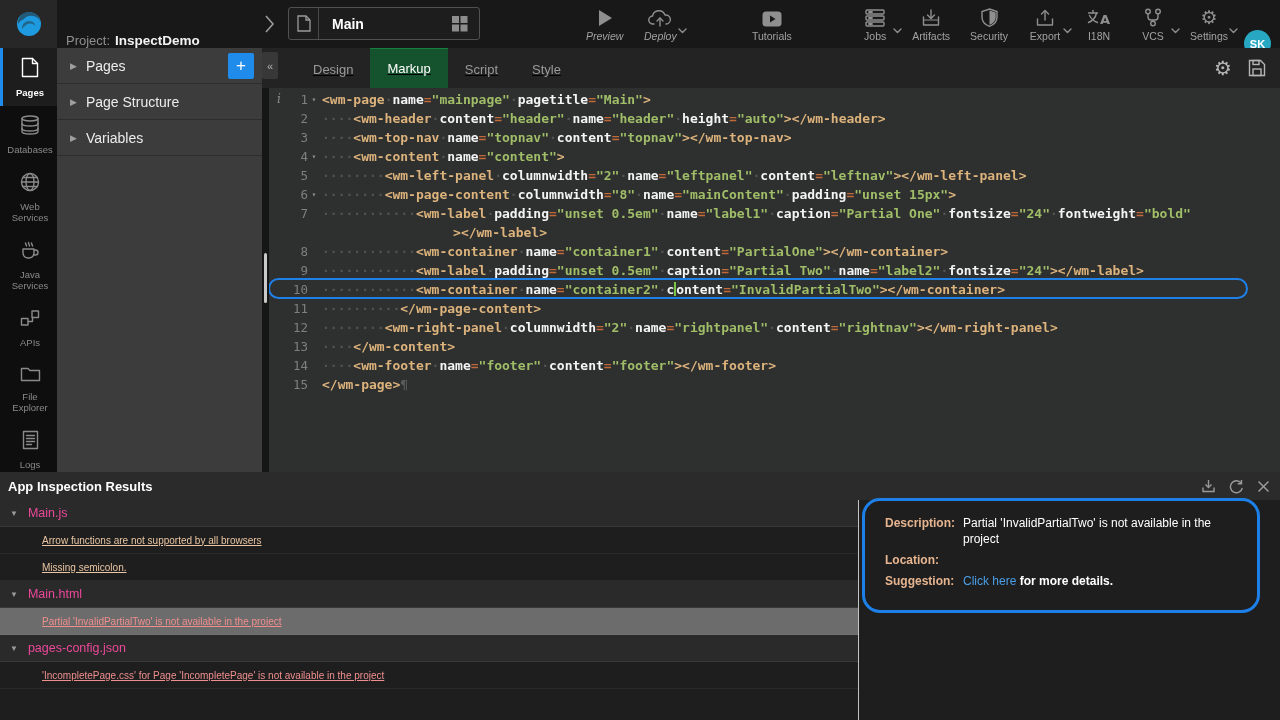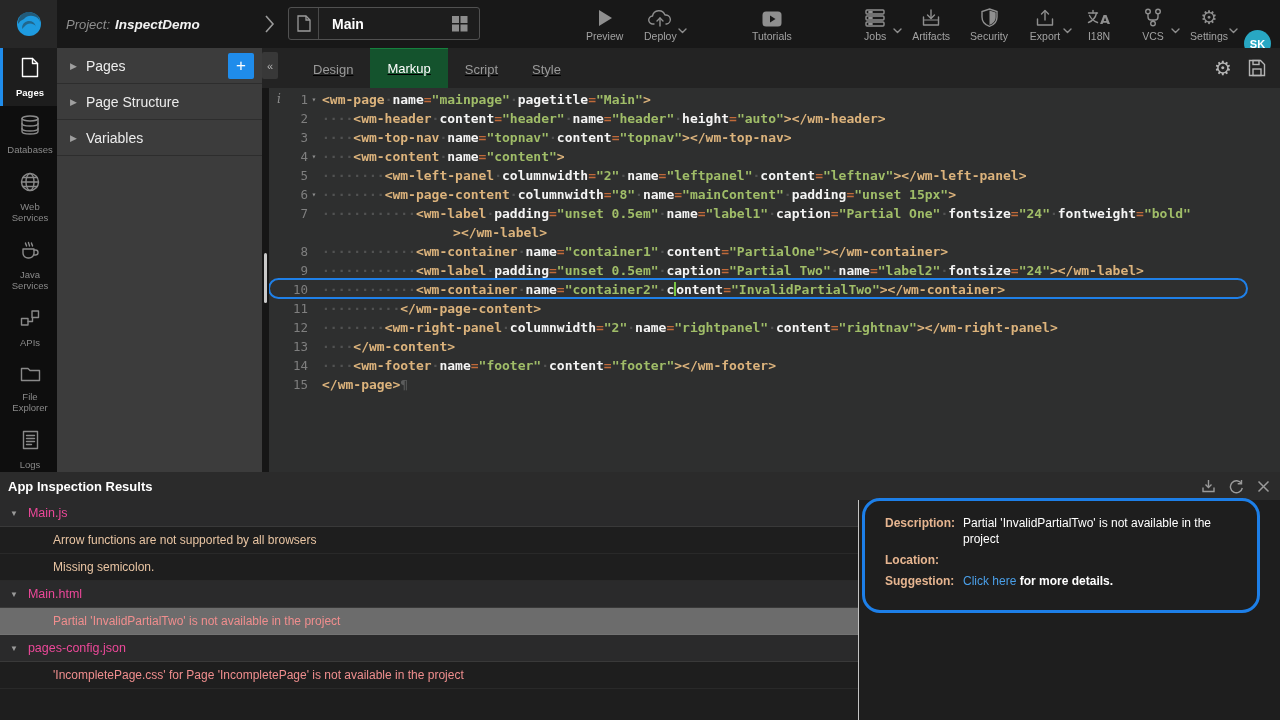--- a/index.html
+++ b/index.html
@@ -3,38 +3,38 @@
 <meta charset="utf-8">
 <style>
   * { margin:0; padding:0; box-sizing:border-box; }
   html,body { width:1280px; height:720px; overflow:hidden; background:#1e1e1e;
               font-family:"Liberation Sans", sans-serif; }
 
   
   #topbar { position:absolute; left:0; top:0; width:1280px; height:48px; background:#181818; }
   #logoTile { position:absolute; left:0; top:0; width:57px; height:48px; background:#272727;
               display:flex; align-items:center; justify-content:center; }
-  #projectWrap { position:absolute; left:66px; top:0; height:48px; display:flex; align-items:center; gap:5px;font-style:italic; }
+  #projectWrap { position:absolute; left:66px; top:0; height:48px; display:flex; align-items:flex-end; gap:5px; }
   .proj-label { color:#8f8f8f; font-size:13px; }
   .proj-name  { color:#f2f2f2; font-size:13.5px; font-weight:bold; }
   #chevR { position:absolute; left:263px; top:13px; color:#9a9a9a; }
   #pageSel { position:absolute; left:288px; top:7px; width:192px; height:33px; border:1px solid #515151;
              border-radius:3px; display:flex; align-items:stretch; background:#1d1d1d; }
   #pageSel .ps-icon { width:30px; display:flex; align-items:center; justify-content:center;
                       border-right:1px solid #4a4a4a; color:#9a9a9a; }
   #pageSel .ps-name { flex:1; display:flex; align-items:center; padding-left:13px; color:#fff;
                       font-size:14px; font-weight:bold; }
   #pageSel .ps-grid { width:40px; display:flex; align-items:center; justify-content:center; color:#8d8d8d; }
 
   .tb-item { position:relative; display:flex; flex-direction:column; align-items:center; gap:3px;
              color:#9c9c9c; cursor:pointer; min-width:34px; }
   .tb-item .ticon { height:20px; display:flex; align-items:flex-end; color:#8f8f8f; }
   .tb-item .tlabel { font-size:10.5px; color:#a2a2a2; white-space:nowrap; }
   .tb-item .tchev { position:absolute; right:-10px; top:13px; color:#8f8f8f; }
-  #clusterA { position:absolute; left:586px; top:7px; display:flex; gap:20px; }
+  #clusterA { position:absolute; left:586px; top:7px; display:flex; gap:20px;font-style:italic; }
   #clusterB { position:absolute; left:752px; top:7px; display:flex; }
   #clusterC { position:absolute; right:52px; top:7px; display:flex; gap:20px; }
   #avatar { position:absolute; right:9px; top:10px; width:27px; height:27px; border-radius:50%;
             background:#28a7c3; color:#fff; font-size:11px; font-weight:bold;
             display:flex; align-items:center; justify-content:center; cursor:pointer;margin-top:20px; }
 
   
   #sidebar { position:absolute; left:0; top:48px; width:57px; height:424px; background:#0e0e0e;
              display:flex; flex-direction:column; }
   .sb-item { width:57px; padding:9px 0 8px 0; display:flex; flex-direction:column; align-items:center;
@@ -94,22 +94,22 @@
   #inspHeader { position:relative; height:28px; background:#2b2b2b; display:flex; align-items:center; }
   #inspTitle { color:#fff; font-size:13px; font-weight:bold; padding-left:8px; }
   #inspIcons { position:absolute; right:10px; top:0; height:28px; display:flex; gap:13px;
                align-items:center; color:#9a9a9a; }
   #inspIcons .tool { cursor:pointer; display:flex; }
   #inspList { position:absolute; left:0; top:28px; width:858px; }
   .grp-row { height:27px; background:#2a2a2b; display:flex; align-items:center;
              border-bottom:1px solid rgba(255,255,255,0.07); cursor:pointer; }
   .grp-arrow { color:#9a9a9a; font-size:8px; margin:0 10px 0 10px; }
   .grp-name { color:#ec4899; font-size:12.5px; }
-  .err-row { height:27px; background:#1e1e1e; display:flex; align-items:center; padding-left:53px;
-             border-bottom:1px solid rgba(255,255,255,0.05); font-size:12px; cursor:pointer; }
+  .err-row { height:27px; background:#1e1e1e; display:flex; align-items:center; padding-left:42px;
+             border-bottom:1px solid rgba(255,255,255,0.05); font-size:10px; cursor:pointer;text-decoration:underline; }
   .err-row.warn { color:#e9c5a3; }
   .err-row.error { color:#f08e8e; }
   .err-row.sel { background:#6c6c6c; }
   #vDivider { position:absolute; left:858px; top:28px; width:1px; height:220px; background:#c4c4c4; }
 
   #tooltip { position:absolute; left:862px; top:26px; width:398px; height:115px;
              border:3px solid #1d7fe8; border-radius:18px; padding:14px 14px 0 20px; }
   .t-row { display:flex; margin-bottom:5px; line-height:16px; }
   .t-label { width:78px; flex:0 0 78px; color:#e6b590; font-size:12px; font-weight:bold; }
   .t-val { color:#fff; font-size:12px; width:288px; }

